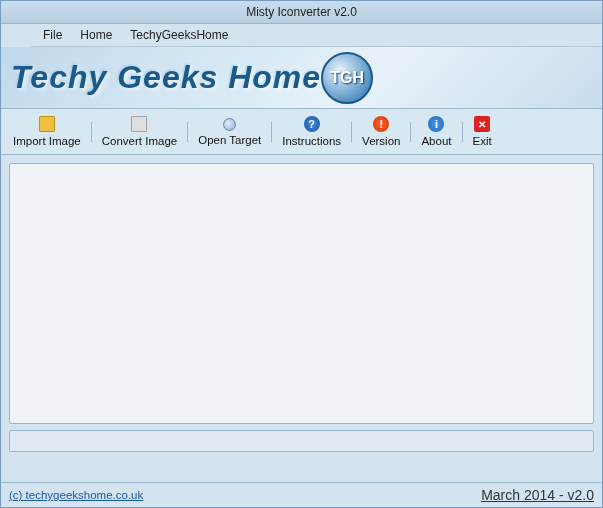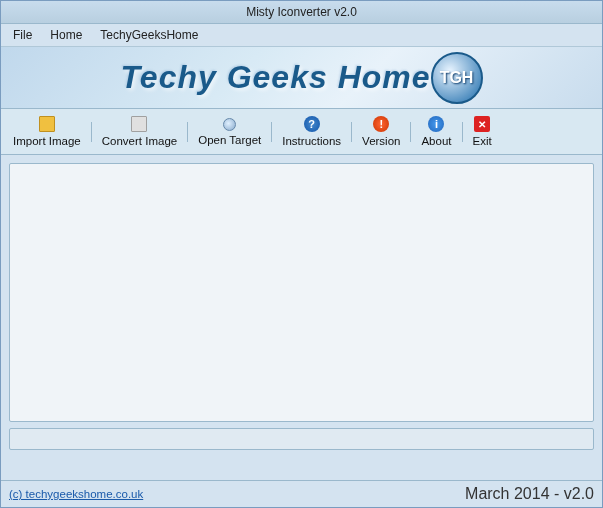--- a/index.html
+++ b/index.html
@@ -26,33 +26,34 @@
       font-size: 12px;
       color: #222;
       border-bottom: 1px solid #9ab8cc;
     }
     .menu-bar {
       background: #d4e3f0;
       padding: 2px 4px;
       display: flex;
       gap: 2px;
       border-bottom: 1px solid #b0c8d8;
+      margin-left: 30px;
     }
     .menu-item {
       padding: 2px 8px;
       font-size: 12px;
       color: #222;
       cursor: pointer;
     }
     .banner {
       background: linear-gradient(135deg, #c0d8ec 0%, #d8eaf5 40%, #e8f2fa 60%, #c8dced 100%);
       height: 62px;
       display: flex;
       align-items: center;
-      justify-content: center;
+      justify-content: flex-start;
       padding: 0 10px;
       border-bottom: 1px solid #9ab8cc;
       position: relative;
       overflow: hidden;
     }
     .banner-title {
       font-size: 32px;
       font-weight: bold;
       font-style: italic;
       color: #1a5a8a;
@@ -192,22 +193,23 @@
       border-top: 1px solid #9ab8cc;
       margin-top: 22px;
     }
     .footer-link {
       color: #1a5aaa;
       text-decoration: underline;
       font-size: 11.5px;
       cursor: pointer;
     }
     .footer-version {
-      font-size: 16px;
+      font-size: 14px;
       color: #333;
+      text-decoration: underline;
     }
   </style>
 </head>
 <body>
 
 <div class="window">
 
   <div class="title-bar">
     <span>Misty Iconverter v2.0</span>
   </div>

